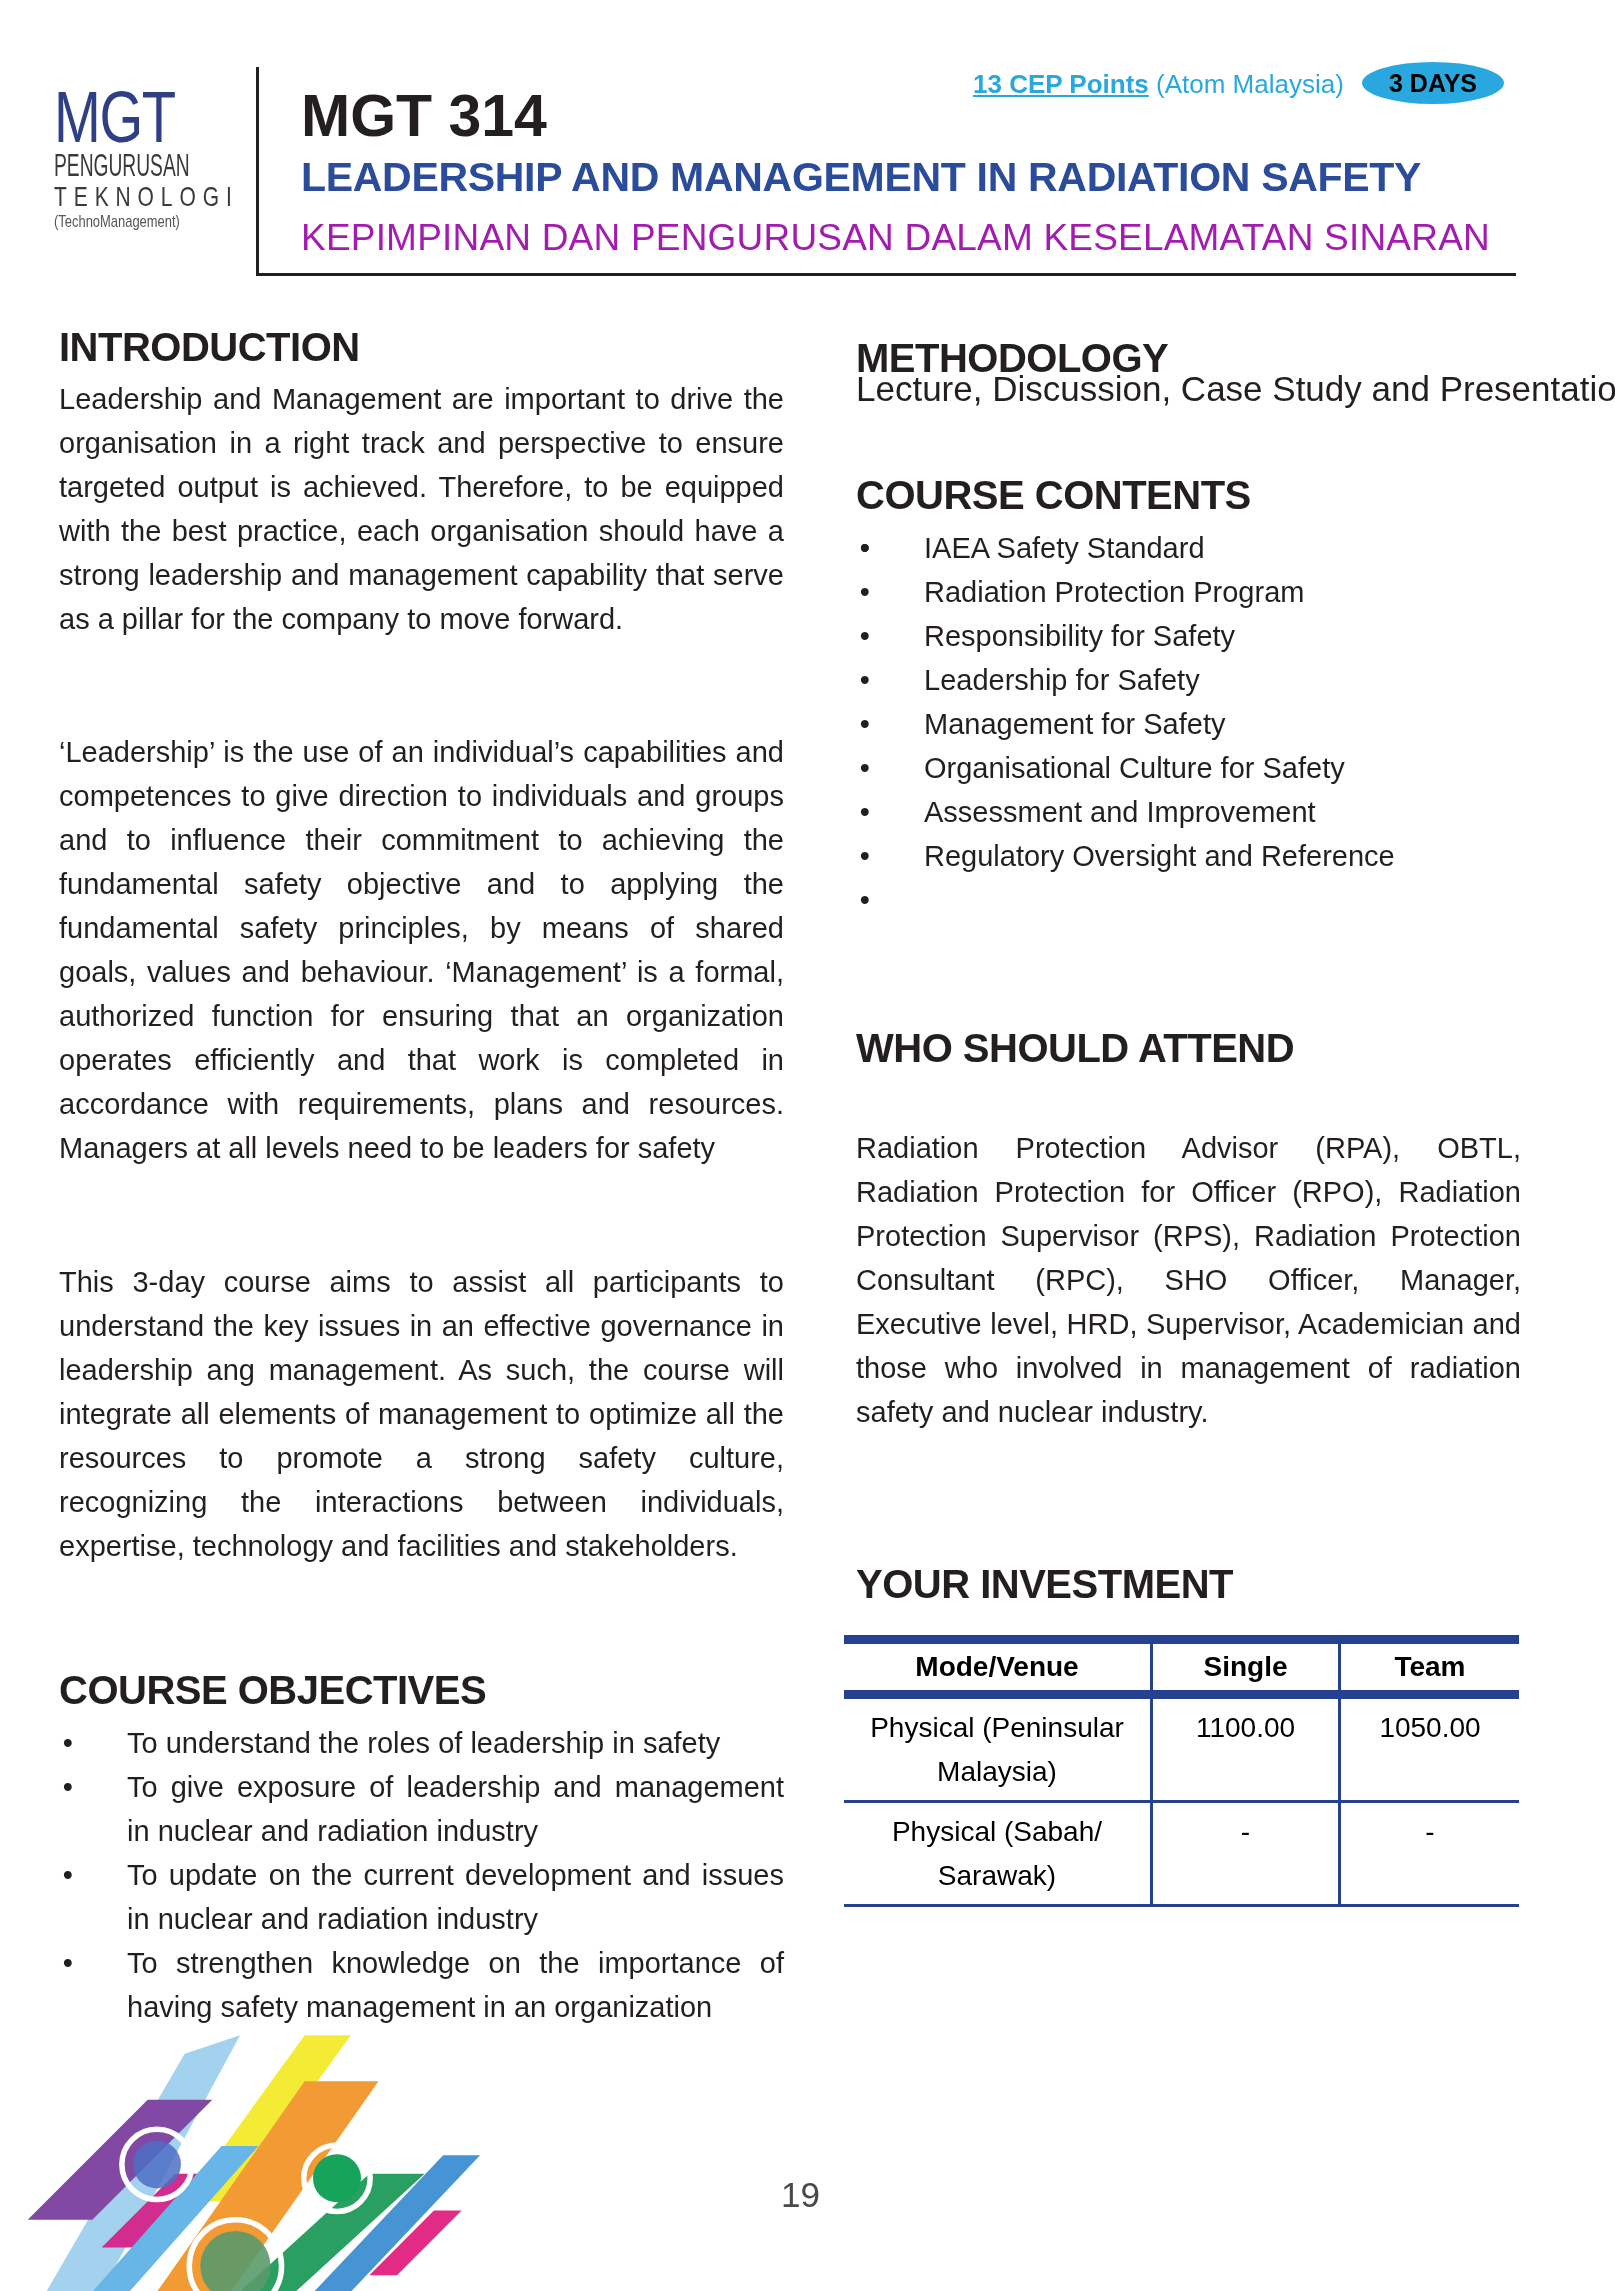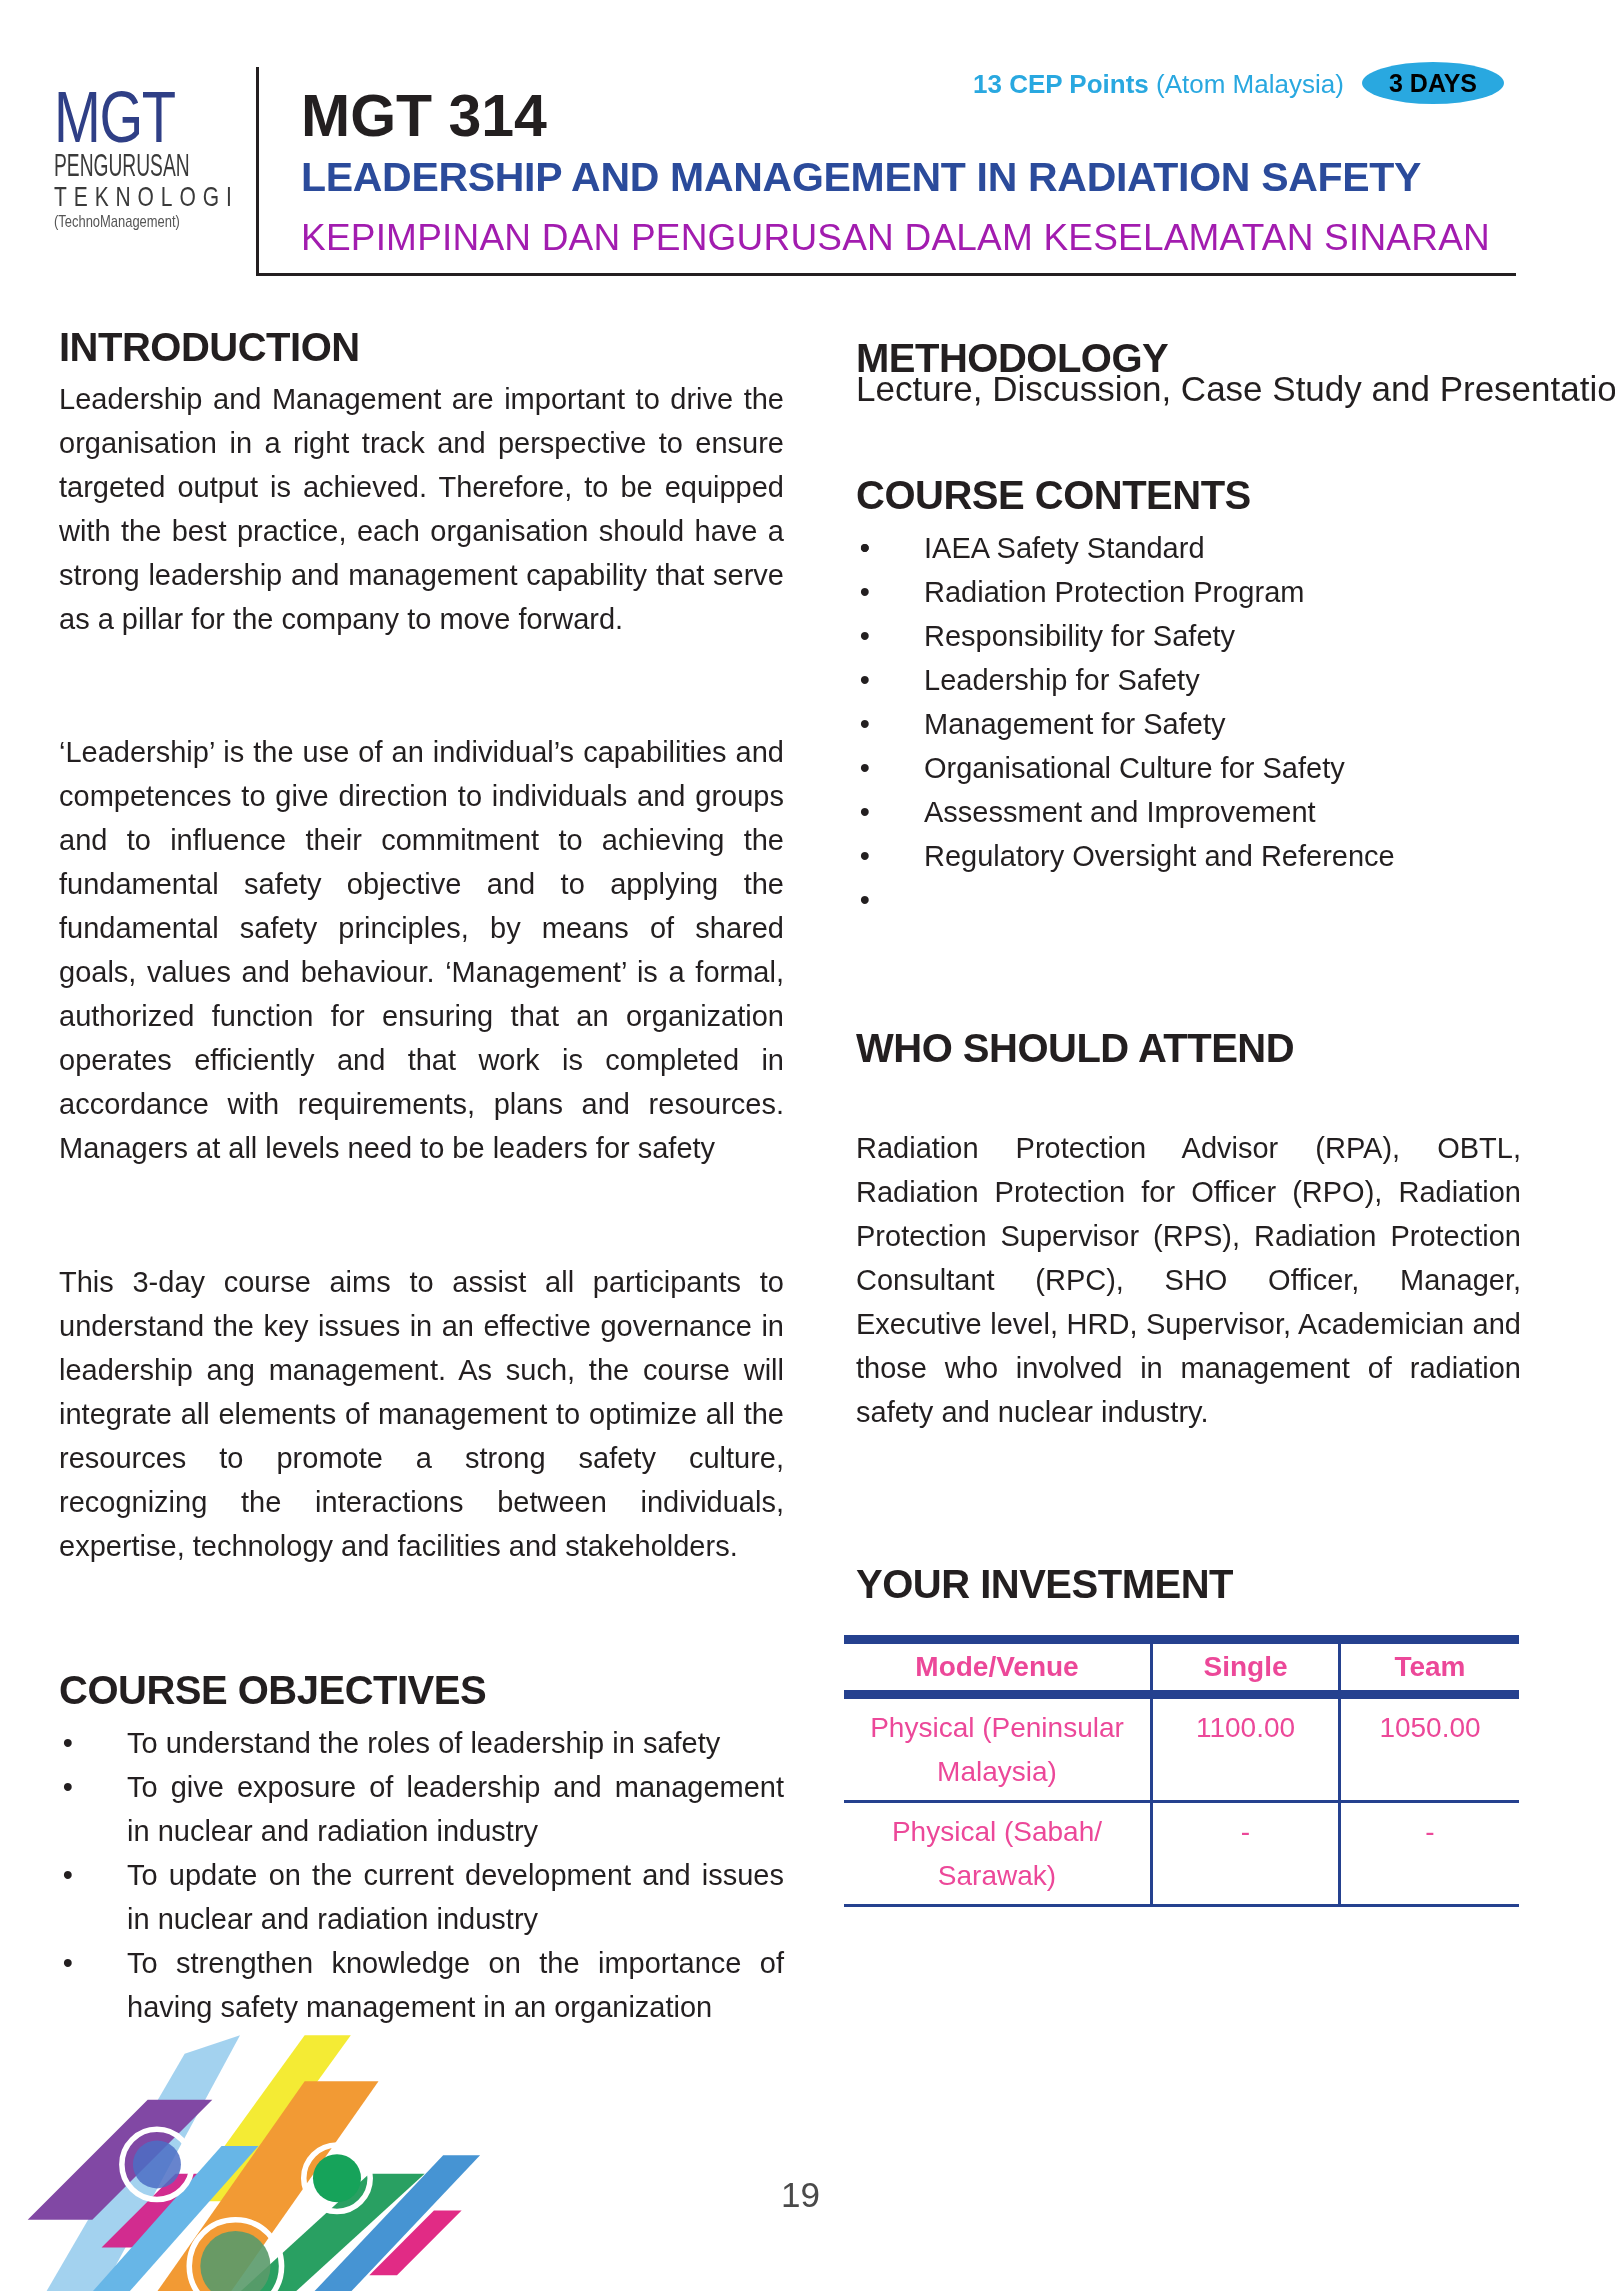--- a/index.html
+++ b/index.html
@@ -16,39 +16,39 @@
   .logo-sub { font-size: 16.6px; line-height: 20px; color: #555; transform: scaleX(0.78); transform-origin: left; white-space: nowrap; }
 
   .vrule { left: 256px; top: 67px; width: 2.8px; height: 209px; background: #231f20; }
   .hrule { left: 256px; top: 273px; width: 1260px; height: 2.8px; background: #231f20; }
 
   .code { left: 301px; top: 79px; font-size: 59px; font-weight: bold; line-height: 74px; color: #231f20; }
   .title-en { left: 301px; top: 151px; font-size: 41px; font-weight: bold; color: #2b4b9b; line-height: 52px; white-space: nowrap; letter-spacing: -0.3px; }
   .title-ms { left: 301px; top: 214px; font-size: 37px; color: #a21caf; line-height: 48px; white-space: nowrap; letter-spacing: 0.2px; }
 
   .cep { left: 973px; top: 66px; font-size: 26px; color: #29a8e0; line-height: 37px; white-space: nowrap; }
-  .cep b { font-weight: bold; }
+  .cep b { font-weight: bold; text-decoration: underline; }
   .badge { left: 1362px; top: 62px; width: 142px; height: 42px; border-radius: 50%;
            background: #29a8e0; color: #000000; font-weight: bold; font-size: 25px; line-height: 42px; text-align: center; }
 
   
   .h { font-size: 40px; font-weight: bold; color: #231f20; line-height: 48px; white-space: nowrap; letter-spacing: -0.5px; }
 
   .para { font-size: 29px; line-height: 44px; text-align: justify; color: #231f20; }
   .left-col { left: 59px; width: 725px; }
   .right-col { left: 856px; width: 665px; }
 
   ul.bul { list-style: none; margin: 0; padding: 0; }
   ul.bul li { position: relative; padding-left: 68px; font-size: 29px; line-height: 44px; }
   ul.bul li .dot { position: absolute; left: 3.7px; top: 0; }
   ul.obj li { text-align: justify; }
 
   
   .tbl { left: 844px; top: 1635px; width: 675px; border-collapse: collapse; }
-  table.inv { width: 675px; border-collapse: collapse; font-size: 28px; color: #ec4899; }
+  table.inv { width: 675px; border-collapse: collapse; font-size: 28px; color: #000000; }
   table.inv th { font-weight: bold; height: 46px; text-align: center; padding: 0;
                  border-top: 9.2px solid #25418f; border-bottom: 9.2px solid #25418f; }
   table.inv td { text-align: center; vertical-align: top; padding: 7.4px 5.5px 5.5px; line-height: 44px;
                  border-bottom: 3.7px solid #25418f; }
   table.inv th + th, table.inv td + td { border-left: 3.7px solid #25418f; }
   table.inv tr.r1 td { height: 83px; }
   table.inv tr.r2 td { height: 83px; }
 
   .pagenum { left: 781px; top: 2174px; font-size: 35px; color: #4a4a4a; line-height: 42px; }
 

